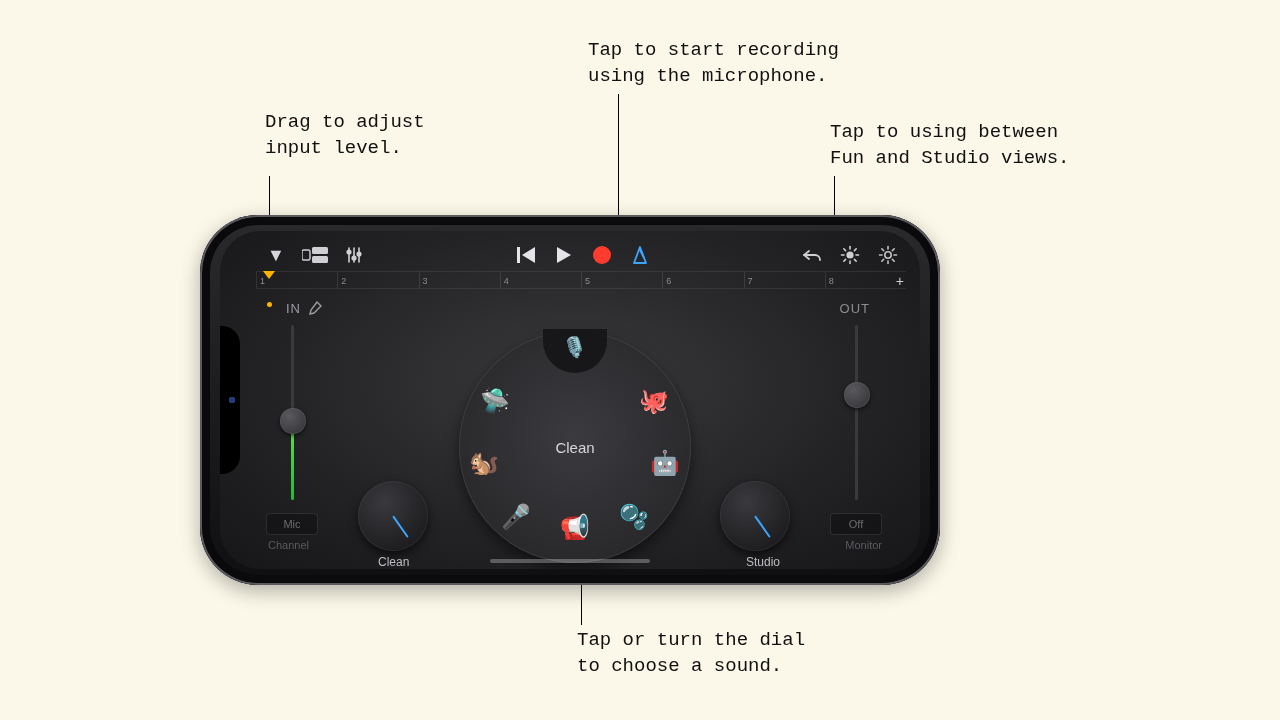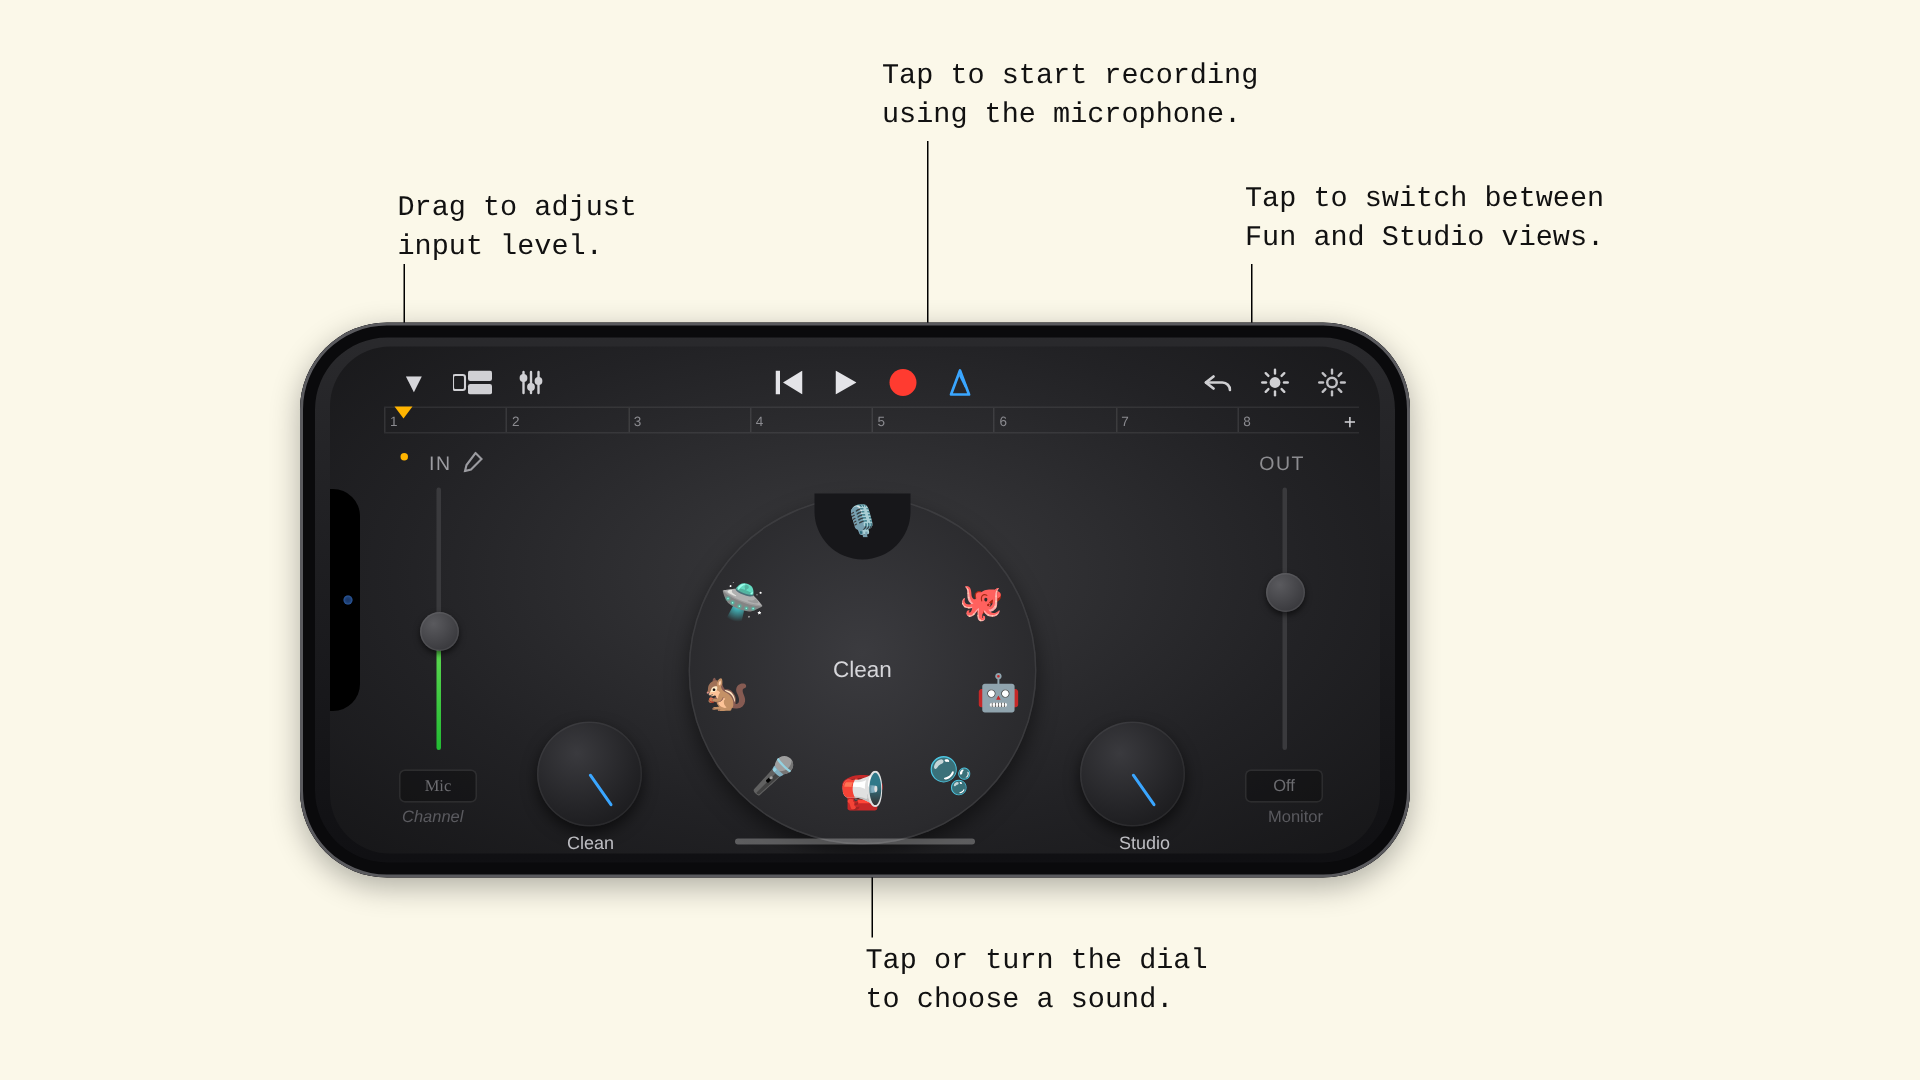--- a/index.html
+++ b/index.html
@@ -28,49 +28,49 @@
   .content{position:absolute;left:30px;right:20px;top:60px;bottom:10px;}
   .lbl{position:absolute;color:#8c8c90;font-size:12px;text-align:center;}
   
   .in-label{left:36px;top:10px;font-size:13px;color:#9b9ba0;letter-spacing:1px;}
   .eyedrop{position:absolute;left:58px;top:10px;color:#9b9ba0;font-size:13px;}
   .in-dot{position:absolute;left:17px;top:11px;width:5px;height:5px;border-radius:50%;background:#ffb400;}
   .vslider{position:absolute;width:3px;border-radius:2px;}
   .vslider.in{left:41px;top:34px;height:175px;background:linear-gradient(to bottom,#3a3a3d 0%,#3a3a3d 55%, #66dd55 55%, #22bb33 100%);}
   .vslider.out{right:42px;top:34px;height:175px;background:#3a3a3d;}
   .thumb{position:absolute;width:26px;height:26px;border-radius:50%;background:radial-gradient(circle at 35% 30%,#5a5a5e,#2f2f33);box-shadow:inset 0 0 0 1px rgba(255,255,255,.08), 0 2px 4px rgba(0,0,0,.6);transform:translate(-50%,-50%);}
-  .mic-box{position:absolute;left:16px;top:222px;width:52px;height:22px;border:1px solid rgba(255,255,255,.1);border-radius:4px;font-size:11px;color:#6c6c70;display:flex;align-items:center;justify-content:center;background:rgba(0,0,0,.25);font-family:Liberation Serif, serif;}
+  .mic-box{position:absolute;left:16px;top:222px;width:52px;height:22px;border:1px solid rgba(255,255,255,.1);border-radius:4px;font-size:11px;color:#6c6c70;display:flex;align-items:center;justify-content:center;background:rgba(0,0,0,.25);}
   .off-box{position:absolute;right:18px;top:222px;width:52px;height:22px;border:1px solid rgba(255,255,255,.1);border-radius:4px;font-size:11px;color:#6c6c70;display:flex;align-items:center;justify-content:center;background:rgba(0,0,0,.25);}
   
   .knob{position:absolute;width:70px;height:70px;border-radius:50%;background:radial-gradient(circle at 38% 30%,#3a3a3e 0%,#232326 60%,#151517 100%);box-shadow:inset 0 0 0 1px rgba(255,255,255,.06), 0 4px 10px rgba(0,0,0,.6);}
   .knob::after{content:"";position:absolute;left:50%;top:50%;width:2px;height:26px;background:#3aa6ff;transform-origin:top center;transform:translate(-50%,0) rotate(-35deg);border-radius:2px;}
   .knob.tone{left:108px;top:190px;} .knob.squeeze{right:110px;top:190px;}
   .knob-label{font-size:12px;color:#bdbdc2;}
   
   .big-dial{position:absolute;left:50%;top:40px;transform:translateX(-50%);width:232px;height:232px;border-radius:50%;background:radial-gradient(circle at 50% 45%,#3b3b3f 0%,#2a2a2d 70%,#1c1c1f 100%);box-shadow:inset 0 0 0 1px rgba(255,255,255,.08),0 6px 14px rgba(0,0,0,.5);}
   .dial-notch{position:absolute;left:50%;top:-2px;transform:translateX(-50%);width:64px;height:44px;background:#17171a;border-bottom-left-radius:34px;border-bottom-right-radius:34px;display:flex;align-items:flex-start;justify-content:center;padding-top:6px;}
   .dial-notch .mic{font-size:20px;opacity:.9;}
   .dial-center{position:absolute;left:50%;top:50%;transform:translate(-50%,-50%);font-size:15px;color:#d6d6da;}
   .dial-icon{position:absolute;width:32px;height:32px;transform:translate(-50%,-50%);display:flex;align-items:center;justify-content:center;font-size:24px;}
   
   .home-ind{position:absolute;left:50%;bottom:6px;transform:translateX(-50%);width:160px;height:4px;border-radius:3px;background:rgba(255,255,255,.28);}
   
-  .channel-lbl{position:absolute;left:18px;top:248px;font-size:11px;color:#5a5a5f;font-style:italic;}
+  .channel-lbl{position:absolute;left:18px;top:248px;font-size:11px;color:#5a5a5f;}
   .monitor-lbl{position:absolute;right:18px;top:248px;font-size:11px;color:#5a5a5f;margin-left:13px;}
 </style>
 </head>
 <body>
 
 <div class="annotation" style="left:588px;top:38px;width:260px;">Tap to start recording using the microphone.</div>
 <div class="leader" style="left:618px;top:94px;width:1px;height:146px;"></div>
 
-<div class="annotation" style="left:265px;top:126px;width:200px;">Drag to adjust input level.</div>
+<div class="annotation" style="left:265px;top:110px;width:200px;">Drag to adjust input level.</div>
 <div class="leader" style="left:269px;top:176px;width:1px;height:196px;"></div>
 
-<div class="annotation" style="left:830px;top:120px;width:260px;">Tap to switch between Fun and Studio views.</div>
+<div class="annotation" style="left:830px;top:120px;width:260px;">Tap to using between Fun and Studio views.</div>
 <div class="leader" style="left:834px;top:176px;width:1px;height:66px;"></div>
 
 <div class="annotation" style="left:577px;top:628px;width:240px;">Tap or turn the dial to choose a sound.</div>
 <div class="leader" style="left:581px;top:545px;width:1px;height:80px;"></div>
 
 <div class="phone">
   <div class="screen">
     <div class="notch"></div>
 
     <div class="toolbar">

